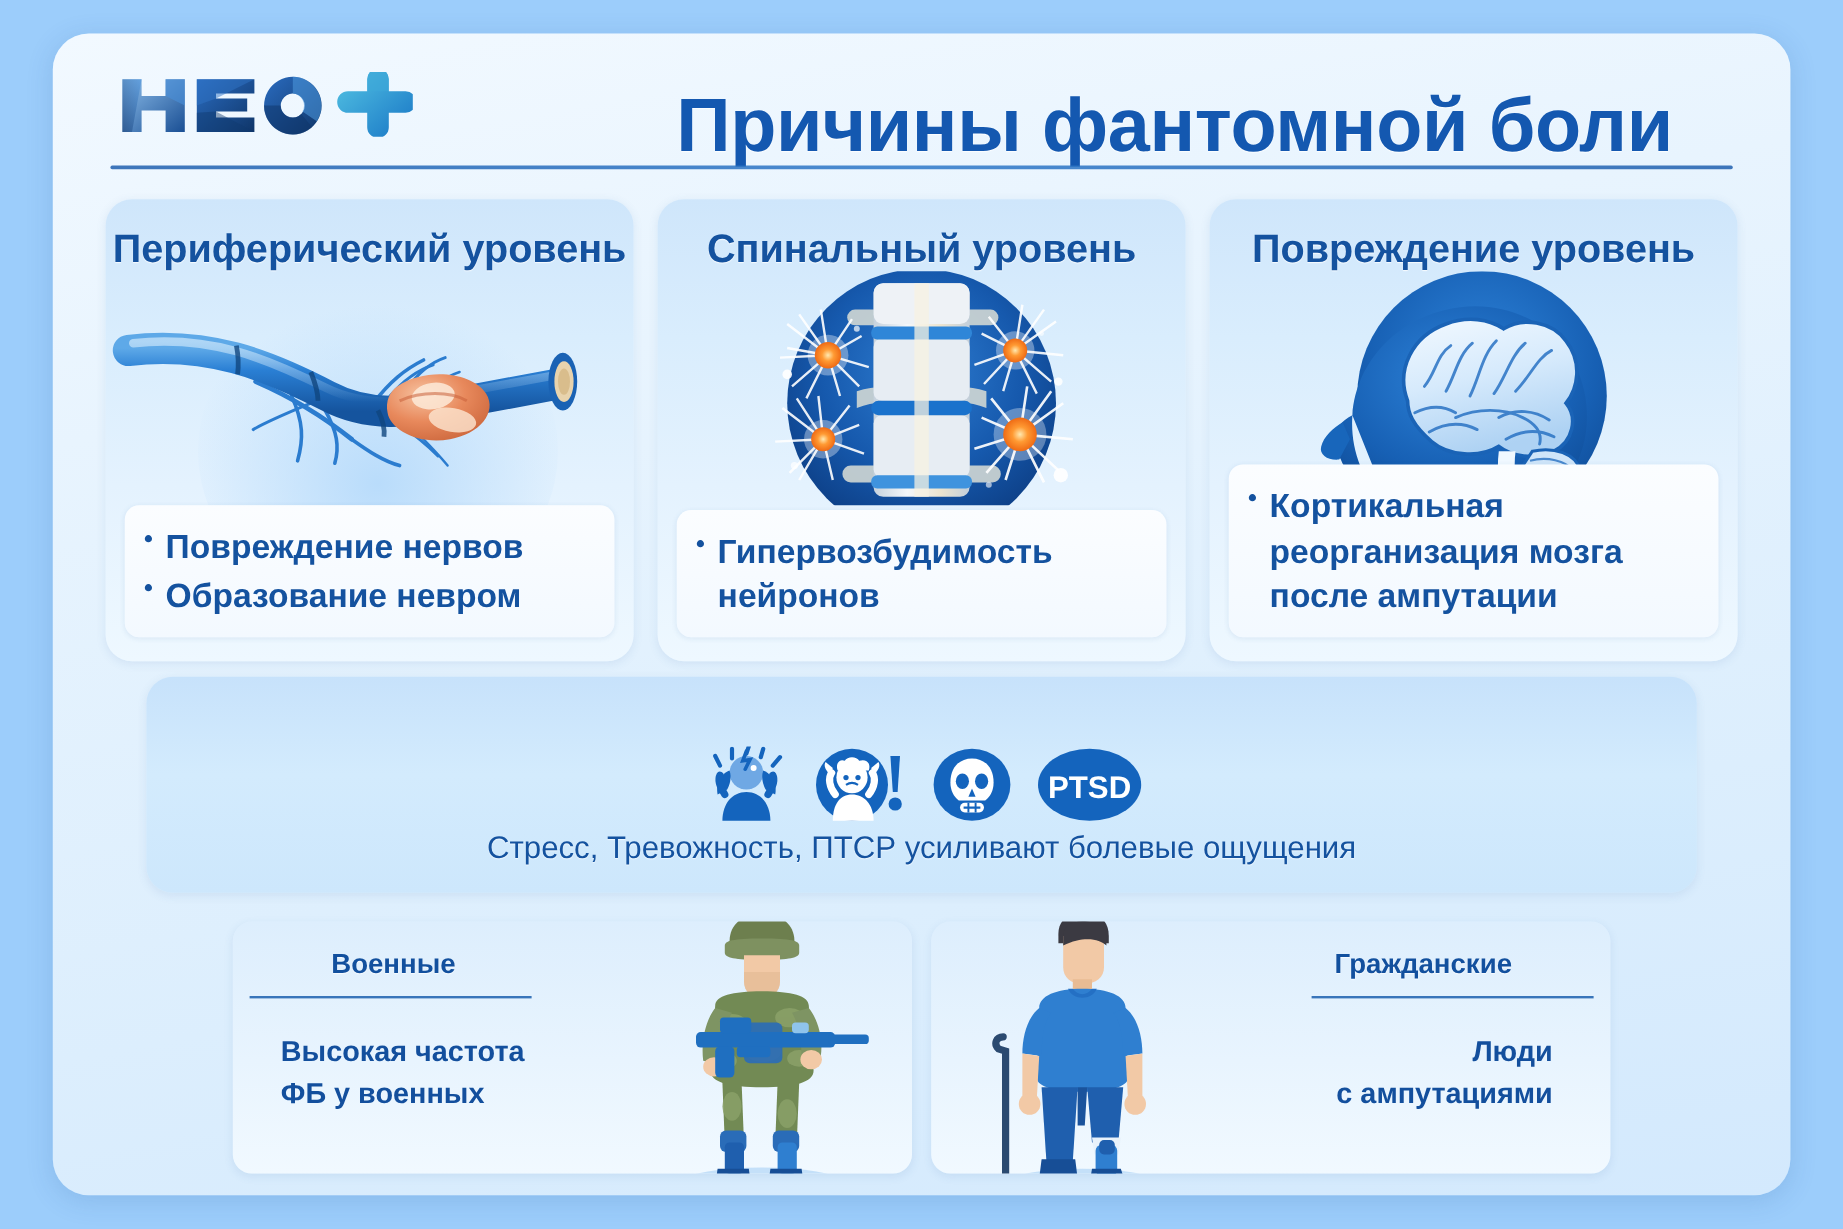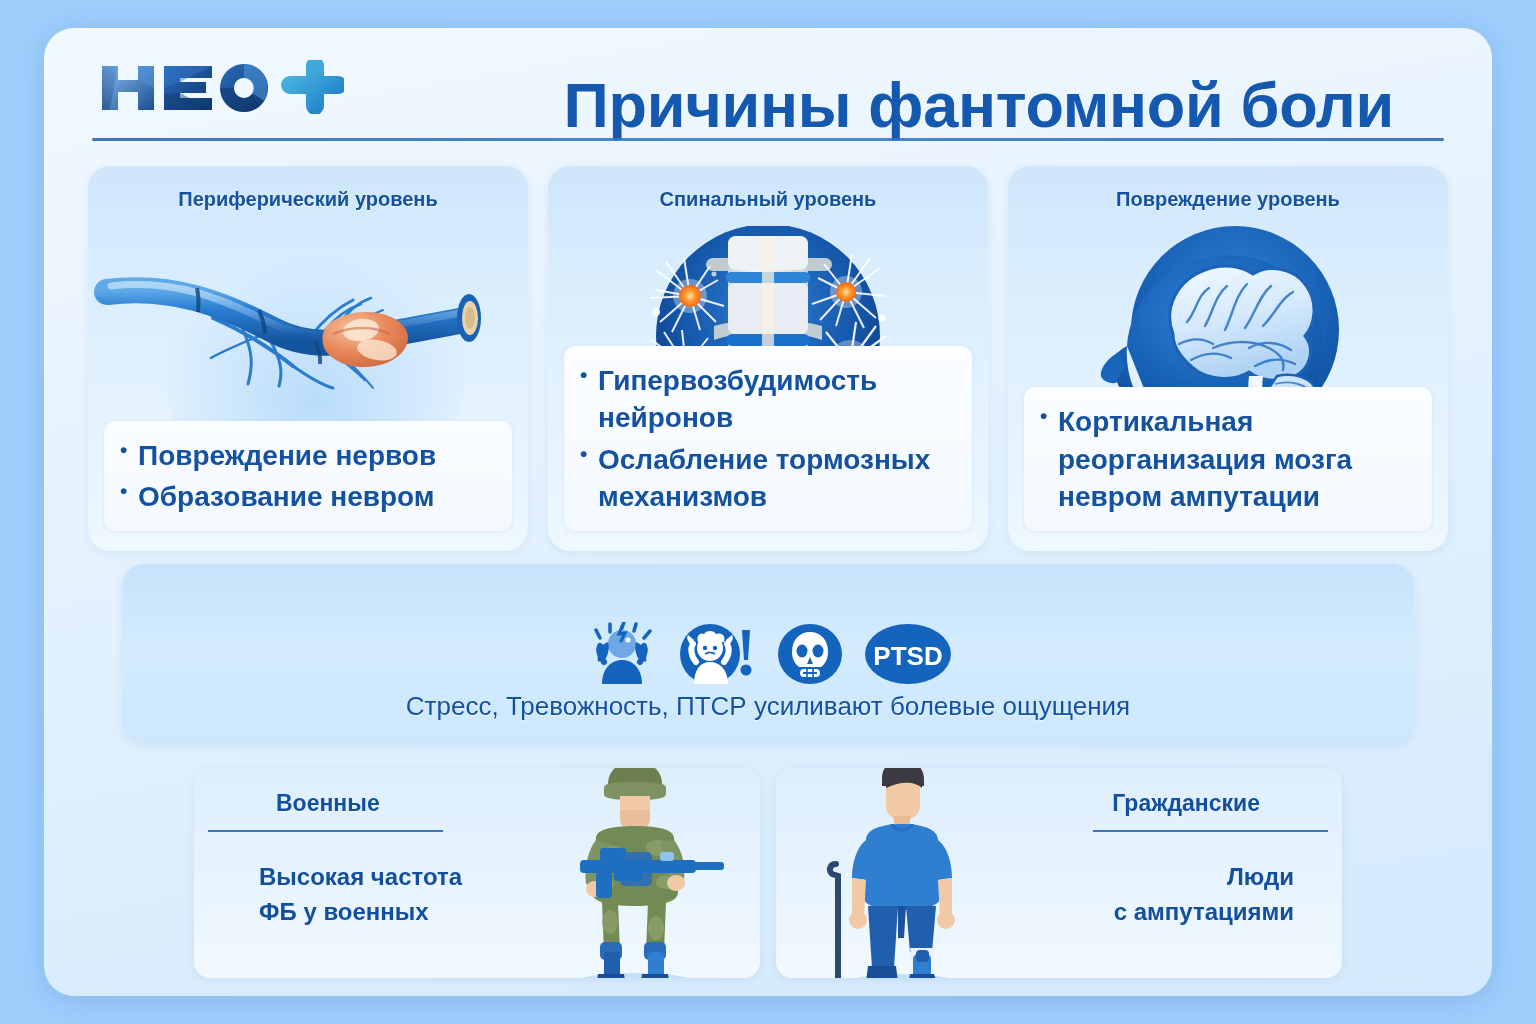--- a/index.html
+++ b/index.html
@@ -46,21 +46,21 @@
     background:linear-gradient(180deg,#cfe6fb 0%,#d9edfd 30%,#e4f2fe 62%,#eef8ff 100%);
     box-shadow:0 2px 8px rgba(60,110,170,.10);
     overflow:hidden;
   }
   .card.c1{ left:0;    width:440px; }
   .card.c2{ left:460px; width:440px; }
   .card.c3{ left:920px; width:440px; }
 
   .card-title{
     position:absolute; left:0; top:22px; width:100%; text-align:center;
-    font-size:20px; font-weight:bold; color:#14529f;
+    font-size:33px; font-weight:bold; color:#14529f;
     text-shadow:0 1px 1px rgba(255,255,255,.85);
     z-index:4;
   }
   .card-art{
     position:absolute; left:0; top:60px; width:100%; height:195px; z-index:2;
   }
   .card-art svg{ display:block; margin:0 auto; }
 
   .card-list{
     position:absolute; left:16px; right:16px; bottom:20px;
@@ -126,21 +126,21 @@
   }
   .grp.left .grp-label{ left:82px; }
   .grp.right .grp-label{ right:82px; }
   .grp-rule{
     position:absolute; top:62px; height:2px; background:#1b5fae; opacity:.85;
   }
   .grp.left .grp-rule{ left:14px; width:235px; }
   .grp.right .grp-rule{ right:14px; width:235px; }
   .grp-text{
     position:absolute; top:92px; font-size:24px; color:#134f9d; font-weight:bold;
-    line-height:1.45; white-space:pre-line;margin-left:25px;
+    line-height:1.45; white-space:pre-line;
   }
   .grp.left .grp-text{ left:40px; text-align:left; }
   .grp.right .grp-text{ right:48px; text-align:right; }
 
   .figure{ position:absolute; bottom:-18px; }
   .figure svg{ display:block; }
   .grp.left .figure{ right:30px; }
   .grp.right .figure{ left:30px; }
 </style>
 </head>
@@ -351,21 +351,20 @@
             <circle cx="44" cy="162" r="3" opacity=".7"></circle>
             <circle cx="96" cy="48" r="2.5" opacity=".7"></circle>
             <circle cx="206" cy="178" r="2.5" opacity=".6"></circle>
             <circle cx="250" cy="52" r="2" opacity=".6"></circle>
           </g>
         </svg>
       </div>
       <div class="card-list">
         <ul>
           <li>Гипервозбудимость нейронов</li>
-          <li>Ослабление тормозных механизмов</li>
         </ul>
       </div>
     </div>
 
     <div class="card c3">
       <div class="card-title">Повреждение уровень</div>
       <div class="card-art">
         <svg width="330" height="195" viewBox="0 0 330 195">
           <defs>
             <radialGradient id="headG" cx="50%" cy="35%" r="70%">
@@ -410,21 +409,21 @@
             <path d="M212,158 C226,154 242,158 248,166"></path>
             <path d="M210,166 C224,162 240,166 248,174"></path>
             <path d="M212,175 C224,172 236,175 244,181"></path>
           </g>
 
           <path d="M186,150 C184,166 186,184 190,200 L206,200 C200,182 198,164 200,150 Z" fill="#f0f8ff"></path>
         </svg>
       </div>
       <div class="card-list center">
         <ul>
-          <li>Кортикальная реорганизация мозга невром ампутации</li>
+          <li>Кортикальная реорганизация мозга после ампутации</li>
         </ul>
       </div>
     </div>
   </div>
 
   <div class="psy">
 
     <div class="psy-icons">
 
       <span>

